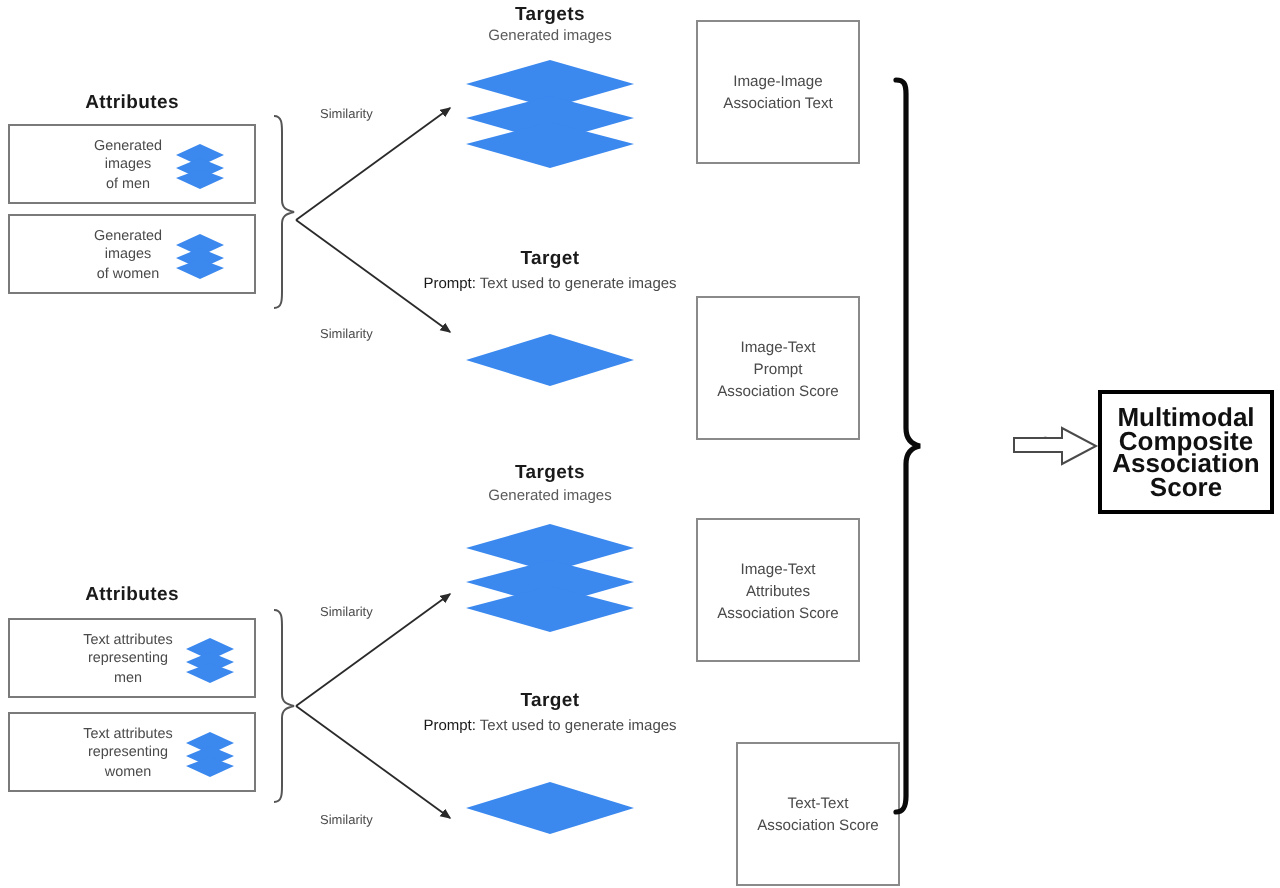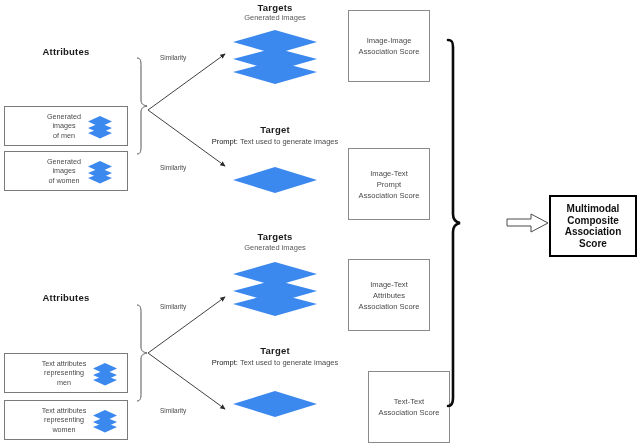--- a/index.html
+++ b/index.html
@@ -25,21 +25,21 @@
   }
   .prompt-line{
     font-size:7.5px;color:#4a4a4a;text-align:center;line-height:10px;
     white-space:nowrap;
   }
   .prompt-line b{color:#1a1a1a;font-weight:normal;}
 
   
   .attr-box{
     box-sizing:border-box;border:1px solid #7a7a7a;background:#fff;
-    display:flex;align-items:center;justify-content:center;margin-top:44px;
+    display:flex;align-items:center;justify-content:center;
   }
   .attr-inner{
     display:flex;align-items:center;gap:6px;
     transform:translateX(14px);
   }
   .attr-text{
     font-size:7.2px;line-height:9.6px;color:#4a4a4a;text-align:center;
     white-space:pre-line;
   }
 
@@ -50,21 +50,21 @@
   }
   .score-text{
     font-size:7.6px;line-height:11px;color:#4a4a4a;text-align:center;
     white-space:pre-line;
   }
   .final-box{
     box-sizing:border-box;border:2px solid #000;background:#fff;
     display:flex;align-items:center;justify-content:center;
   }
   .final-text{
-    font-size:10px;line-height:11.5px;color:#111;text-align:center;
+    font-size:13px;line-height:11.5px;color:#111;text-align:center;
     font-weight:bold;white-space:pre-line;
   }
   .sum-label{
     font-size:8px;font-weight:bold;color:#111;letter-spacing:.3px;margin-left:42px;
   }
   svg{display:block;overflow:visible;}
 </style>
 </head>
 <body>
 
@@ -211,21 +211,21 @@
     <line x1="2" y1="63" x2="79" y2="7" stroke="#2a2a2a" stroke-width="0.9" marker-end="url(#ah2)"></line>
     <line x1="2" y1="63" x2="79" y2="119" stroke="#2a2a2a" stroke-width="0.9" marker-end="url(#ah2)"></line>
   </svg>
 </div>
 
 <div class="abs sim-label" style="left:160px;top:302px;">Similarity</div>
 <div class="abs sim-label" style="left:160px;top:406px;">Similarity</div>
 
 <div class="abs score-box" style="left:348px;top:10px;width:82px;height:72px;">
   <div class="score-text">Image-Image
-Association Score</div>
+Association Text</div>
 </div>
 
 <div class="abs score-box" style="left:348px;top:148px;width:82px;height:72px;">
   <div class="score-text">Image-Text
 Prompt
 Association Score</div>
 </div>
 
 <div class="abs score-box" style="left:348px;top:259px;width:82px;height:72px;">
   <div class="score-text">Image-Text

